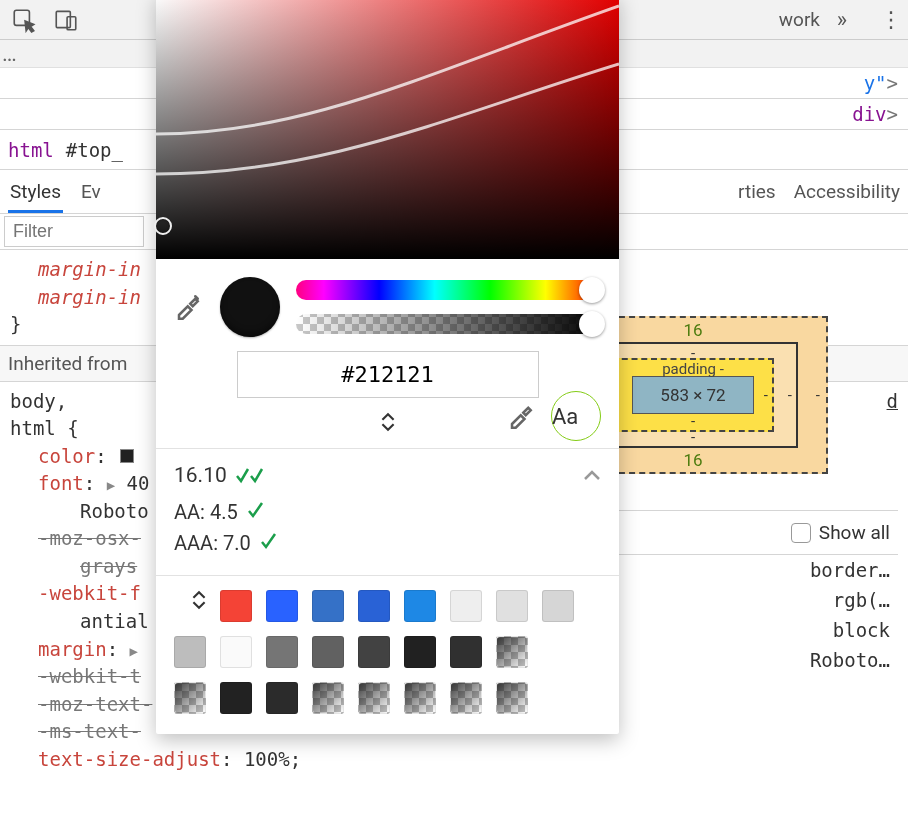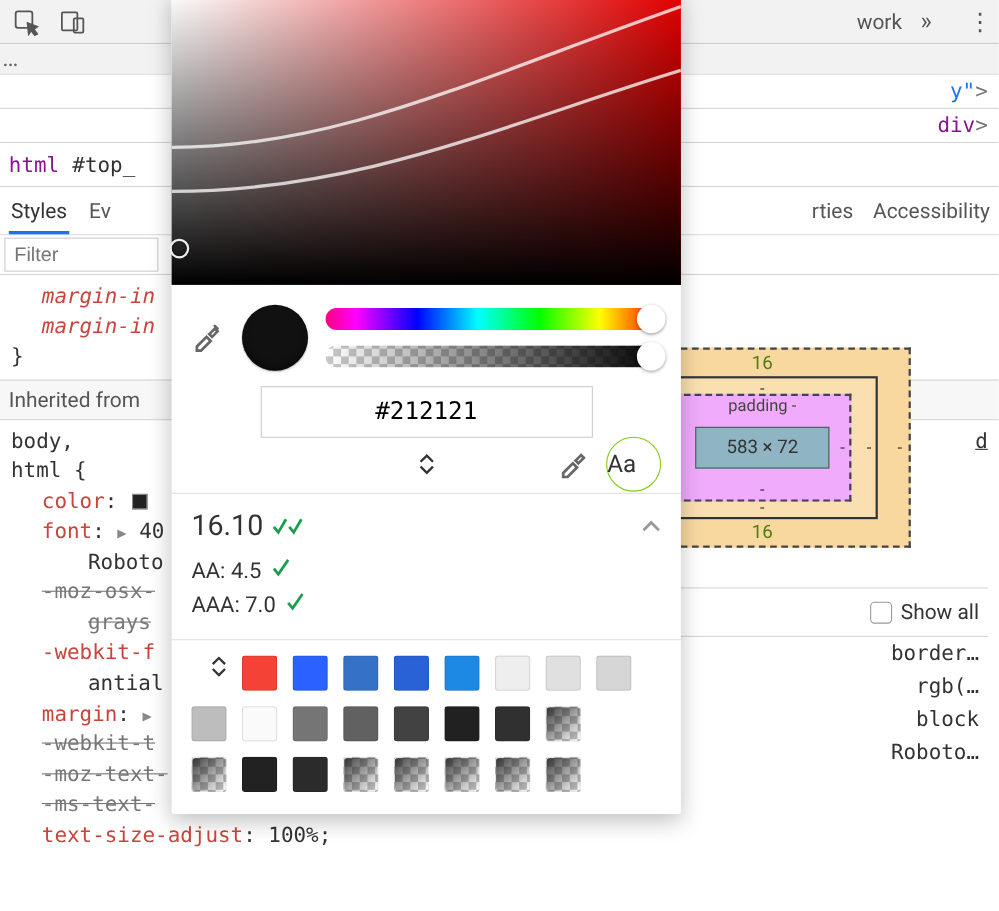--- a/index.html
+++ b/index.html
@@ -128,21 +128,21 @@
   margin: 52px auto 0;
 }
 .bm {
   border: 2px dashed #444;
   position: relative;
   text-align: center;
   padding: 24px 28px;
 }
 .bm-margin { background: #f9d8a0; }
 .bm-border { background: #fae0b1; border-style: solid; border-color: #333; padding: 14px 22px; }
-.bm-padding { background: #f0abfc; border: 2px dashed #444; padding: 28px 18px; }
+.bm-padding { background: #fde047; border: 2px dashed #444; padding: 16px 18px; }
 .bm-content {
   background: #8fb5c4; border: 1px solid #555;
   padding: 8px 0; font-size: 17px;
 }
 .bm-label {
   position: absolute;
   font-size: 15px;
   color: #444;
 }
 .bm-num { font-size: 17px; color: #4d7c0f; }
@@ -232,21 +232,21 @@
 .stepswitch { width:18px; display:flex; flex-direction:column; align-items:center; cursor:pointer; }
 .stepswitch svg { width:14px; height:10px; }
 
 .contrast {
   border-top:1px solid #e2e2e2;
   padding: 14px 18px 16px;
 }
 .contrast-row1 {
   display:flex; align-items:center; gap:8px;
 }
-.cr-val { font-size:26px; }
+.cr-val { font-size:21px; }
 .dblcheck { color:#1b9e4b; font-size:22px; display:inline-flex; gap:-2px; }
 .contrast-row1 .caret {
   margin-left:auto; color:#999;
 }
 .aa-rows { margin-top: 10px; line-height:1.55; font-size:20px; }
 .aa-rows .ck { color:#1b9e4b; margin-left:4px; }
 .aa-side {
   position:absolute; right:18px; bottom:134px;
   display:flex; align-items:center; gap:14px;
 }

